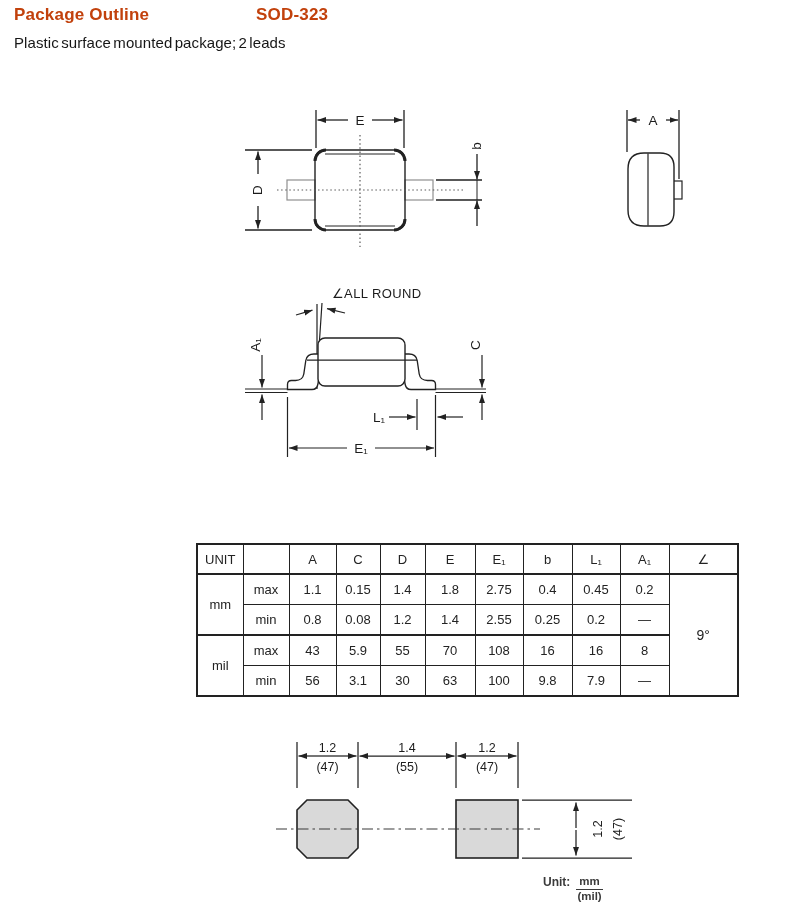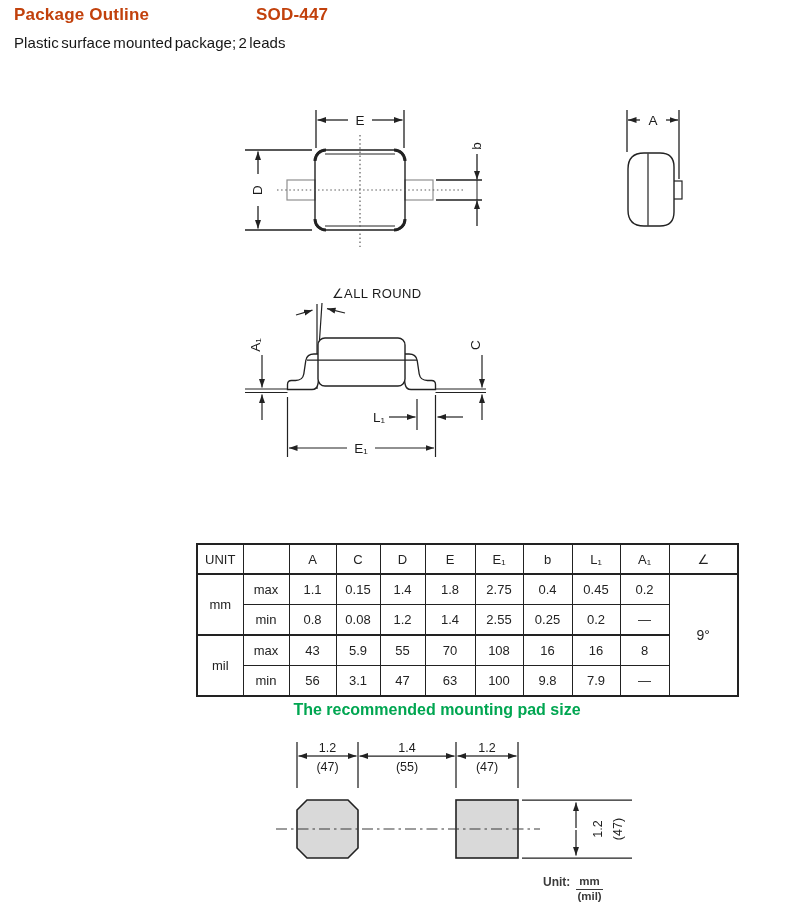--- a/index.html
+++ b/index.html
@@ -23,21 +23,21 @@
   .unit-note{display:flex;align-items:flex-start;gap:6px;font-size:12px;font-weight:700;color:#3a3a3a;}
   .frac{display:inline-flex;flex-direction:column;align-items:center;line-height:1.2;font-size:11.5px;}
   .frac .num{border-bottom:1.5px solid #3a3a3a;padding:0 3px;}
 </style>
 </head>
 <body>
 
 <div class="page">
 
   <div class="abs h-title" style="left:14px;top:5px">Package Outline</div>
-  <div class="abs h-title" style="left:256px;top:5px">SOD-447</div>
+  <div class="abs h-title" style="left:256px;top:5px">SOD-323</div>
   <div class="abs subtitle" style="left:14px;top:34px">Plastic surface mounted package; 2 leads</div>
 
   <svg class="abs" style="left:230px;top:98px" width="280" height="158" viewBox="0 0 280 158">
     <defs>
       <marker id="ah1" markerWidth="9" markerHeight="7" refX="8.5" refY="3" orient="auto" markerUnits="userSpaceOnUse">
         <path d="M0,0 L8.5,3 L0,6 Z" fill="#222"></path>
       </marker>
     </defs>
     <g stroke="#222" stroke-width="1.3" fill="none">
       <path d="M86,12 V50 M174,12 V50"></path>
@@ -175,31 +175,30 @@
       <td>70</td>
       <td>108</td>
       <td>16</td>
       <td>16</td>
       <td>8</td>
     </tr>
     <tr>
       <td>min</td>
       <td>56</td>
       <td>3.1</td>
-      <td>47</td>
+      <td>30</td>
       <td>63</td>
       <td>100</td>
       <td>9.8</td>
       <td>7.9</td>
       <td>—</td>
     </tr>
   </tbody>
     </table>
 
-  <div class="abs pad-heading" style="left:197px;top:701px">The recommended mounting pad size</div>
 
   <svg class="abs" style="left:268px;top:735px" width="370" height="160" viewBox="0 0 370 160">
     <defs>
       <marker id="ah4" markerWidth="9" markerHeight="7" refX="8.5" refY="3" orient="auto" markerUnits="userSpaceOnUse">
         <path d="M0,0 L8.5,3 L0,6 Z" fill="#222"></path>
       </marker>
     </defs>
     <g stroke="#222" fill="none" stroke-width="1.25">
       <path d="M29,7 V53 M90,7 V53 M188,7 V53 M250,7 V53"></path>
       <line x1="58" y1="21" x2="30.5" y2="21" marker-end="url(#ah4)"></line>

